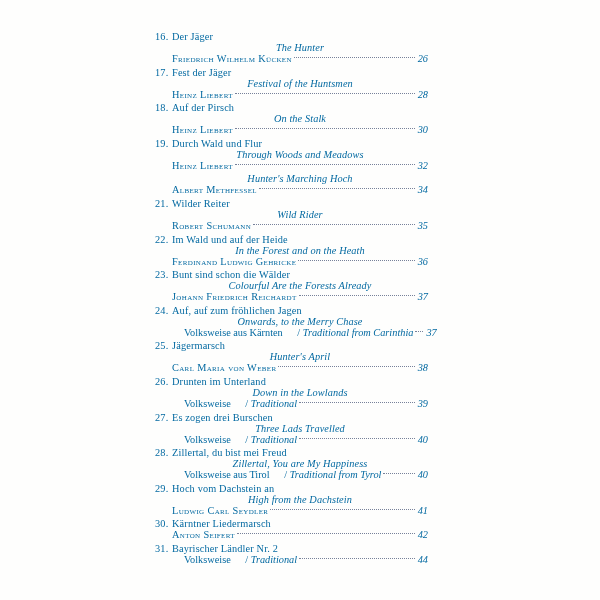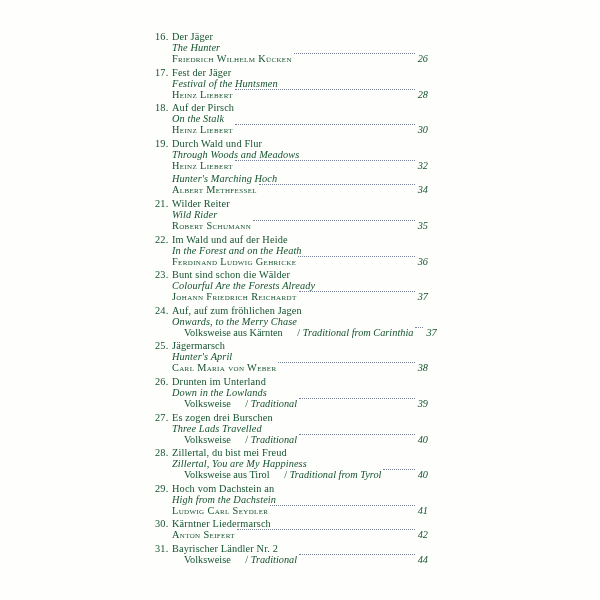--- a/index.html
+++ b/index.html
@@ -6,21 +6,21 @@
   html, body { width: 600px; height: 600px; }
   body {
     background: #f6f6f4;
     font-family: "Liberation Serif", serif;
   }
   .scan-page {
     position: relative;
     width: 600px;
     height: 600px;
     background: #fefefd;
-    color: #14532d;
+    color: #0369a1;
     overflow: hidden;
   }
   .toc {
     position: absolute;
     left: 155px;
     top: 31px;
     width: 273px;
     font-size: 10.3px;
     line-height: 11px;
   }
@@ -28,24 +28,25 @@
   .line-title { display: flex; }
   .num {
     flex: 0 0 17px;
     letter-spacing: 0.2px;
   }
   .title { flex: 1; letter-spacing: 0.15px; }
   .line-sub {
     padding-left: 17px;
     font-style: italic;
     letter-spacing: 0.1px;
+    text-align: center;
   }
   .line-attr {
     display: flex;
-    align-items: flex-start;
+    align-items: center;
     padding-left: 17px;
   }
   .attr-text { white-space: nowrap; }
   .smallcaps { font-variant: small-caps; letter-spacing: 0.35px; }
   .roman { font-style: normal; margin-left: 12px; }
   .italic { font-style: italic; }
   .dots {
     flex: 1 1 auto;
     border-bottom: 1px dotted #77819a;
     margin: 0 3px 2px 2px;

